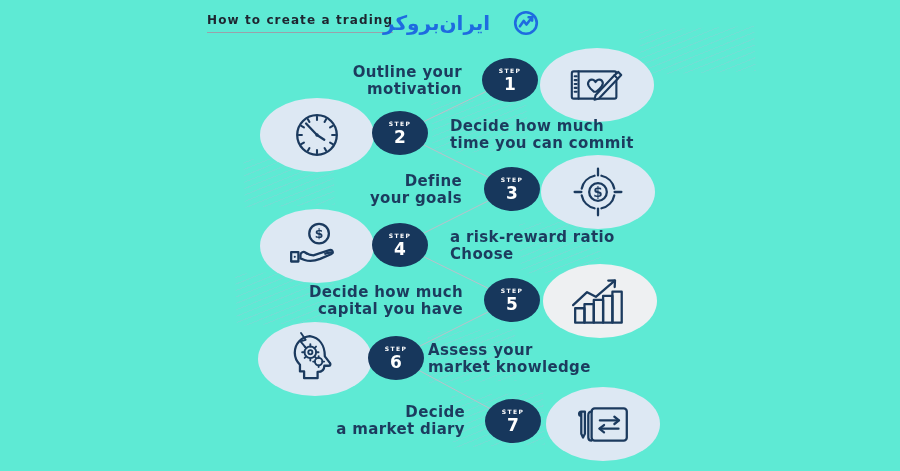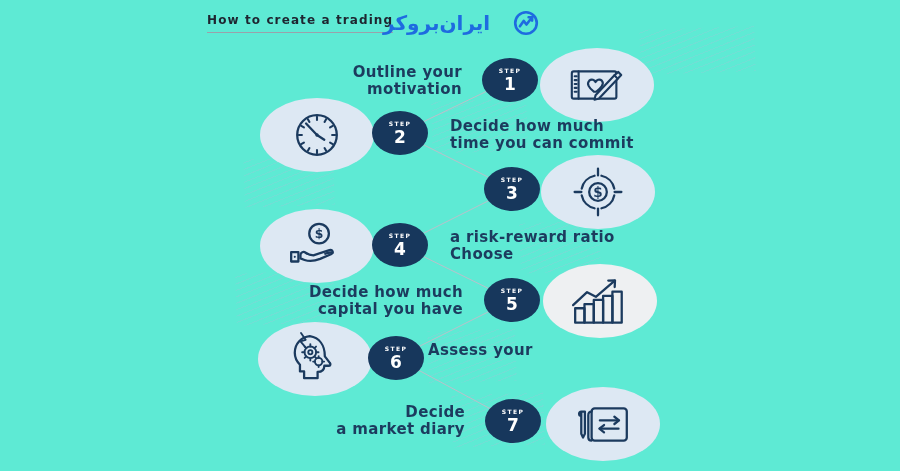--- a/index.html
+++ b/index.html
@@ -138,20 +138,24 @@
   </div>
   <div class="stepnum n2">
     <span class="steplabel">STEP</span>
     <span class="num">2</span>
   </div>
   <div class="lbl l t2">
     <div>Decide how much</div>
     <div>time you can commit</div>
   </div>
 
+  <div class="lbl r t3">
+    <div>Define</div>
+    <div>your goals</div>
+  </div>
   <div class="stepnum n3">
     <span class="steplabel">STEP</span>
     <span class="num">3</span>
   </div>
   <div class="bubble b3">
     <span>
       <svg class="icon-svg" width="54" height="54" viewBox="0 0 52 52" fill="none" stroke="#1b3a5e" stroke-width="2.2" stroke-linecap="round" stroke-linejoin="round">
         <path d="M41.65 22.67 A16 16 0 0 0 29.33 10.35"></path>
         <path d="M22.67 10.35 A16 16 0 0 0 10.35 22.67"></path>
         <path d="M10.35 29.33 A16 16 0 0 0 22.67 41.65"></path>
@@ -233,20 +237,21 @@
         <path d="M12.5 2 L17 8.5 L12 10 L17.5 16.5" stroke-width="1.8"></path>
       </svg>
     </span>
   </div>
   <div class="stepnum n6">
     <span class="steplabel">STEP</span>
     <span class="num">6</span>
   </div>
   <div class="lbl l t6">
     <div>Assess your</div>
+    <div>market knowledge</div>
   </div>
 
   <div class="lbl r t7">
     <div>Decide</div>
     <div>a market diary</div>
   </div>
   <div class="stepnum n7">
     <span class="steplabel">STEP</span>
     <span class="num">7</span>
   </div>

